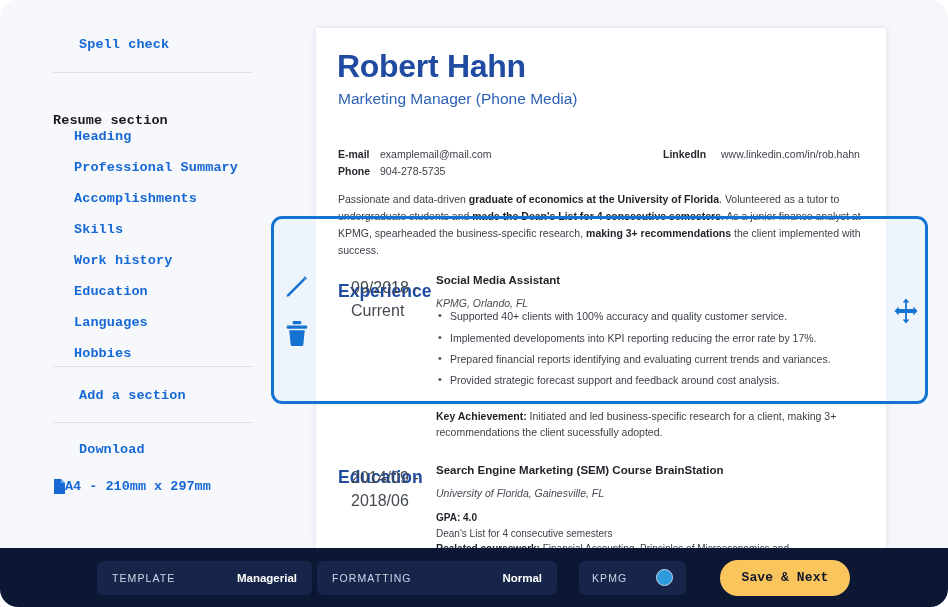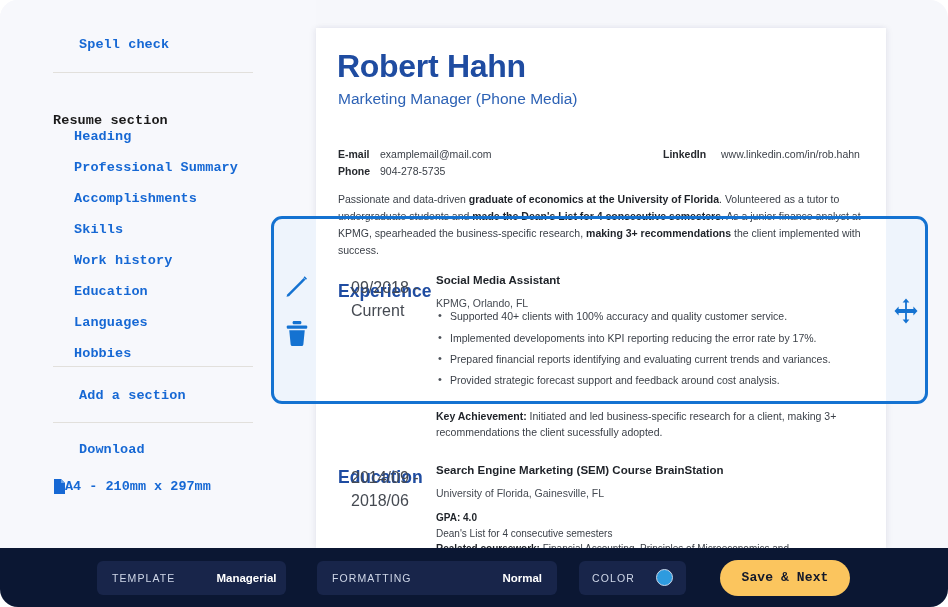--- a/index.html
+++ b/index.html
@@ -211,20 +211,21 @@
   #edu-body { left: 120px; top: 436px; width: 440px; }
 
   .entry-role {
     font-size: 11.5px;
     font-weight: 700;
     color: #1e2228;
     line-height: 1.2;
   }
   .entry-org {
     font-size: 10.5px;
+    font-style: italic;
     color: #454a52;
     margin-top: 9px;
     line-height: 1.2;
   }
   ul.bullets {
     margin: 0 0 0 0;
     padding: 0 0 0 14px;
     list-style: none;
   }
   ul.bullets li {
@@ -338,21 +339,21 @@
     border-radius: 6px;
     height: 34px;
     display: flex;
     align-items: center;
     box-sizing: border-box;
     cursor: pointer;
   }
   #template-pill {
     position: absolute;
     left: 97px;
-    width: 189px;
+    width: 215px;
     padding: 0 15px;
     justify-content: space-between;
     gap: 41px;
   }
   #formatting-pill {
     position: absolute;
     left: 317px;
     width: 240px;
     padding: 0 15px;
     justify-content: space-between;
@@ -534,20 +535,20 @@
       <span class="pill-key">TEMPLATE</span>
       <span class="pill-val">Managerial</span>
     </div>
 
     <div id="formatting-pill" class="pill">
       <span class="pill-key">FORMATTING</span>
       <span class="pill-val">Normal</span>
     </div>
 
     <div id="color-pill" class="pill">
-      <span class="pill-key">COLOR</span>
+      <span class="pill-key">KPMG</span>
       <span id="color-swatch" style="background: rgb(46, 155, 223);"></span>
     </div>
 
     <button id="save-next-btn">Save &amp; Next</button>
   </div>
 
 </div>
 
 </body></html>

